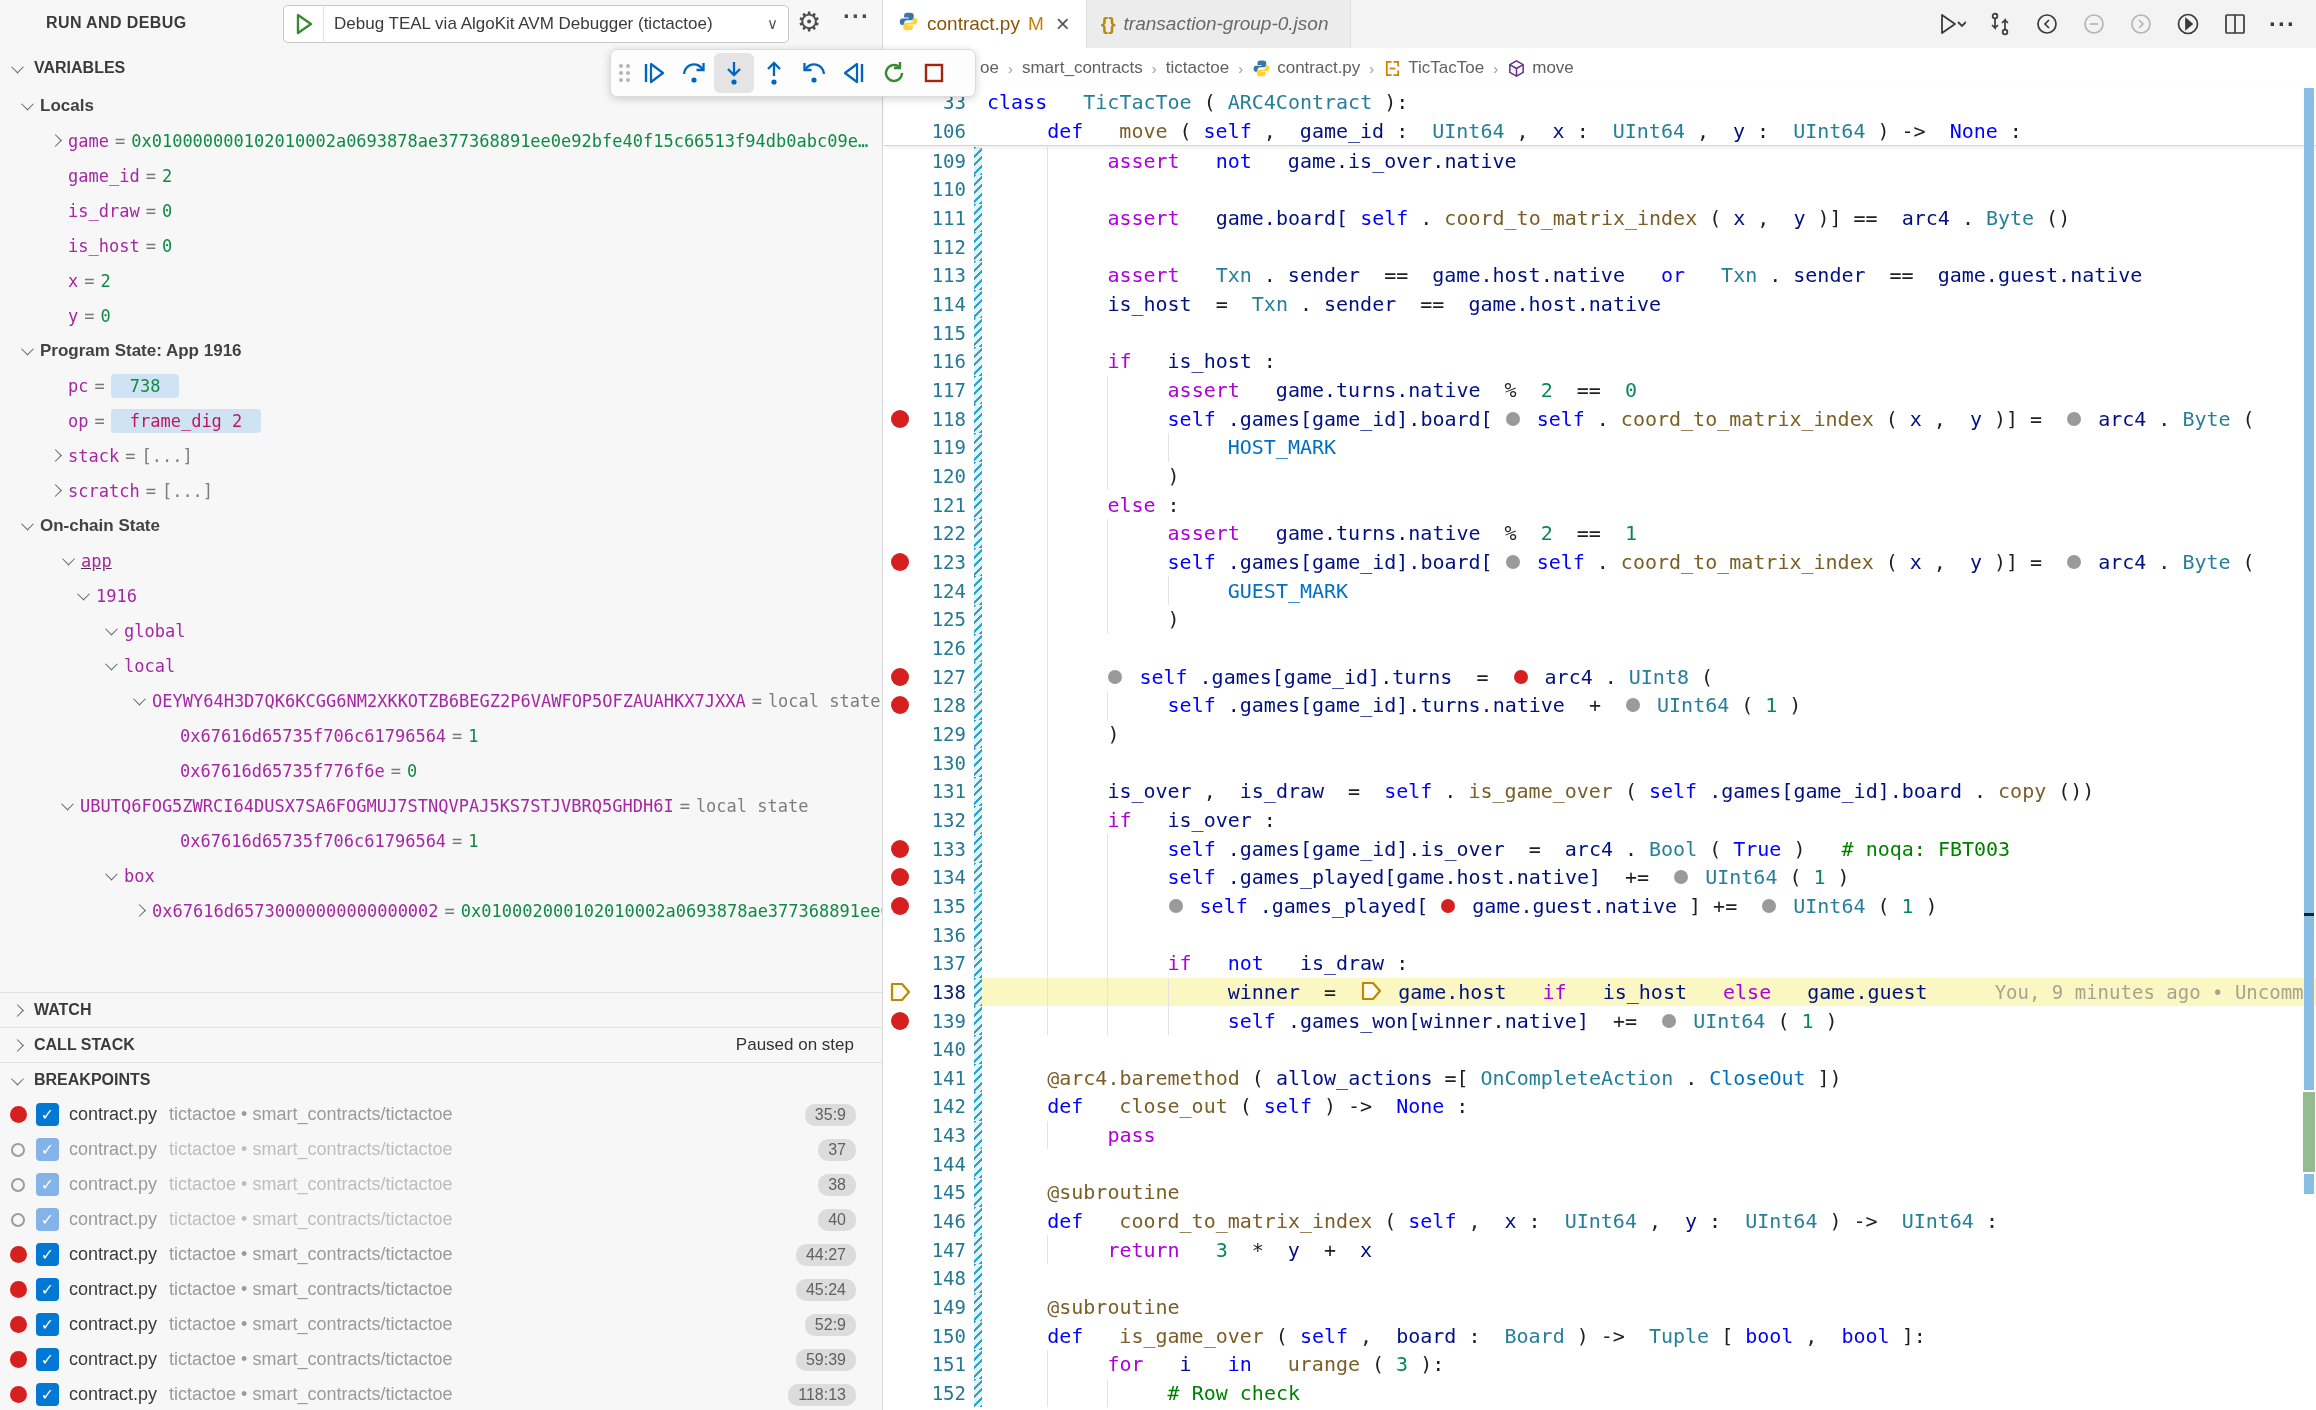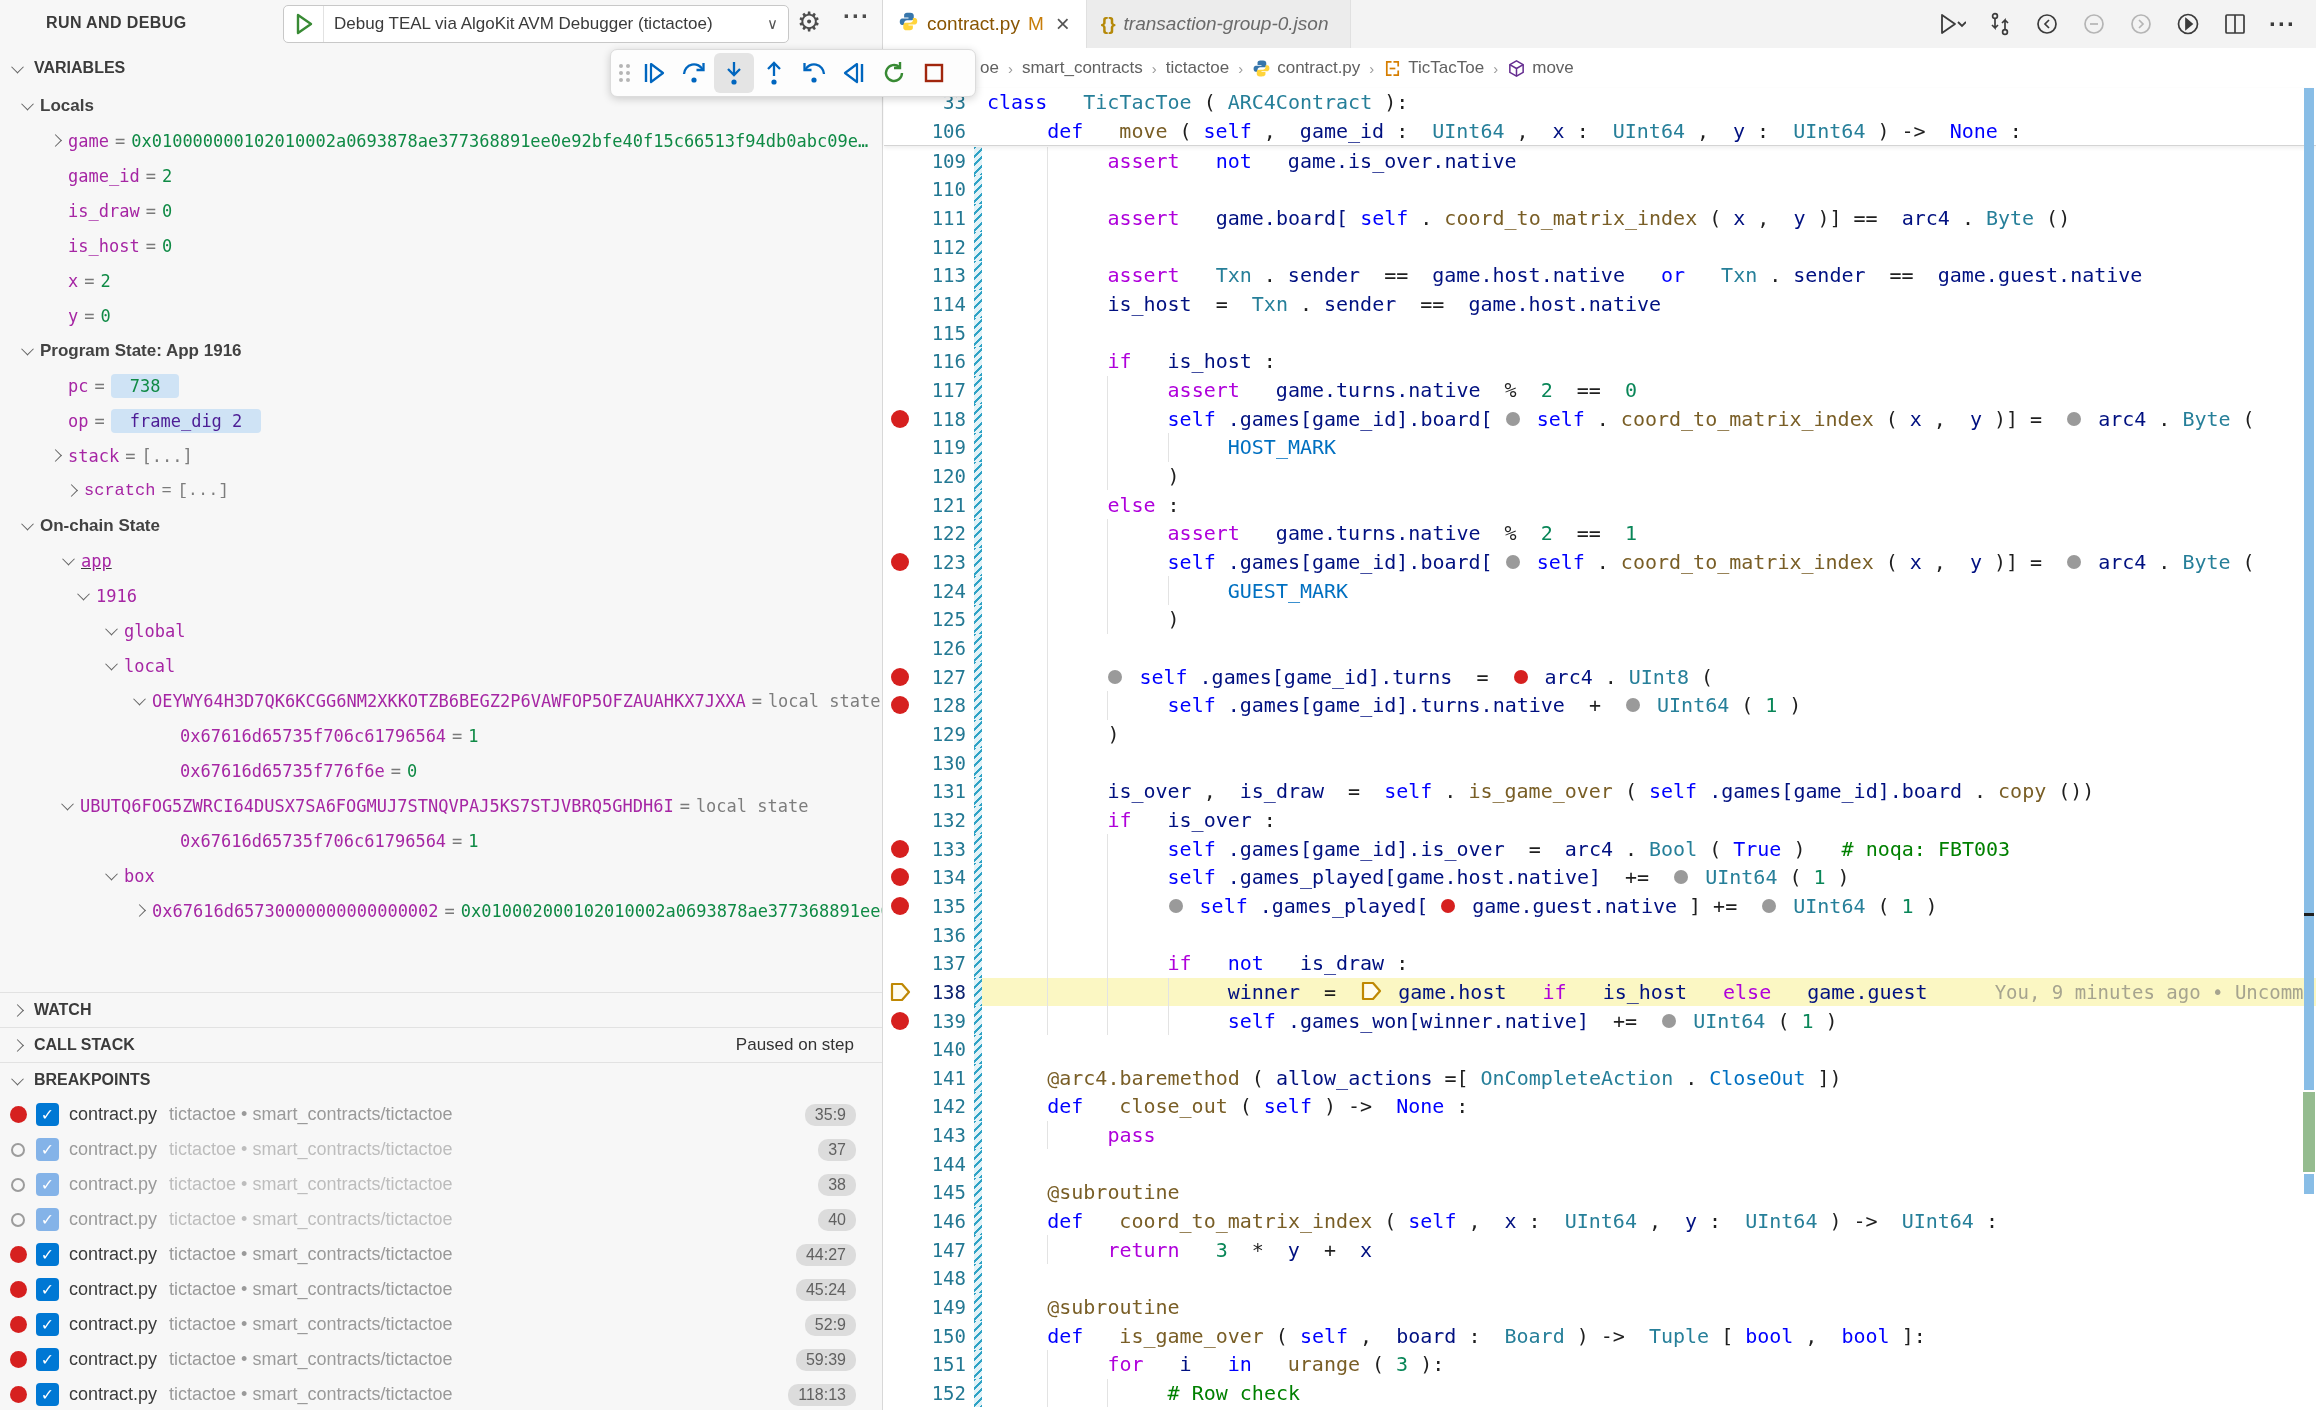--- a/index.html
+++ b/index.html
@@ -29,21 +29,21 @@
   .chev.open { transform:rotate(45deg) translate(-1px,-1px); }
   .chev.closed { transform:rotate(-45deg); }
 
   #var-tree { position:absolute; left:0; top:88px; width:100%; }
   .trow { height:35px; display:flex; align-items:center; white-space:nowrap; overflow:hidden; font-family:"DejaVu Sans Mono", monospace; font-size:17px;text-align:center; }
   .trow .cwrap { width:26px; min-width:26px; display:flex; justify-content:center; }
   .trow .tname { color:#a626a4; }
   .trow .tname.scope { font-family:"Liberation Sans", sans-serif; font-weight:bold; color:#424242; font-size:17px; }
   .trow .teq { color:#7a7a7a; padding:0 6px; }
   .trow .tval { color:#0f8a45; }
-  .trow .tval.red { color:#4c1d95; }
+  .trow .tval.red { color:#be185d; }
   .trow .tval.gray { color:#7d7d7d; }
   .trow .hl { background:#cfe3f5; border-radius:4px; padding:2px 19px; }
 
   #bp-list { position:absolute; left:0; top:1097px; width:100%; }
   .bprow { height:35px; display:flex; align-items:center; font-size:18px; }
   .bpdot { width:36px; min-width:36px; display:flex; justify-content:center; }
   .bpdot .on { width:17px; height:17px; border-radius:50%; background:#d6201f; }
   .bpdot .off { width:14px; height:14px; border-radius:50%; border:2px solid #9c9c9c; background:#f7f7f7; }
   .bpcheck { width:23px; height:23px; border-radius:4px; background:#0078d4; color:#fff; font-size:16px; display:flex; align-items:center; justify-content:center; margin-right:10px; }
   .bprow.dim .bpcheck { background:#84b3e8; }
@@ -199,21 +199,21 @@
         <span class="tval red hl">frame_dig 2</span>
       </div>
       <div class="trow" style="padding-left: 42px;">
         <span class="cwrap">
           <i class="chev closed"></i>
         </span>
         <span class="tname">stack</span>
         <span class="teq">=</span>
         <span class="tval gray">[...]</span>
       </div>
-      <div class="trow" style="padding-left: 58px; font-family: Liberation Mono, monospace;">
+      <div class="trow" style="padding-left: 42px;">
         <span class="cwrap">
           <i class="chev closed"></i>
         </span>
         <span class="tname">scratch</span>
         <span class="teq">=</span>
         <span class="tval gray">[...]</span>
       </div>
       <div class="trow" style="padding-left: 14px;">
         <span class="cwrap">
           <i class="chev open"></i>

